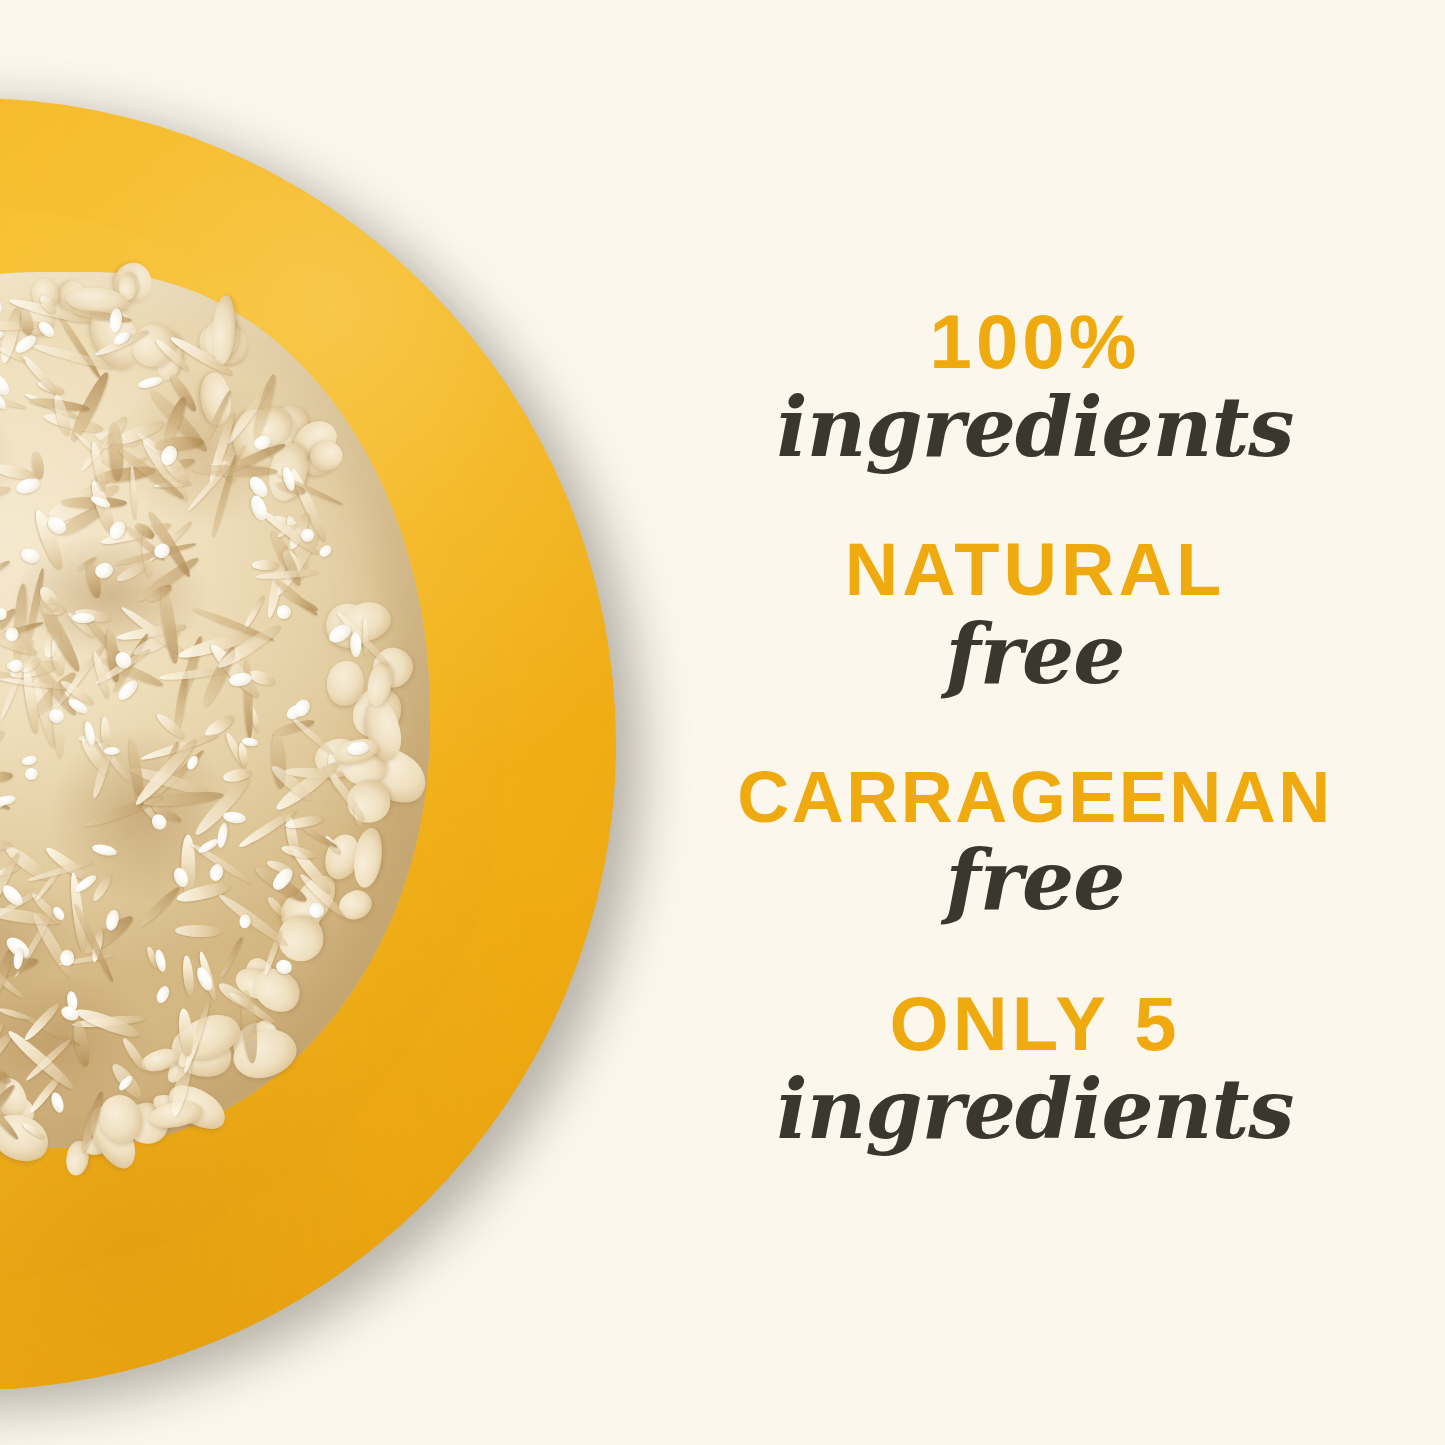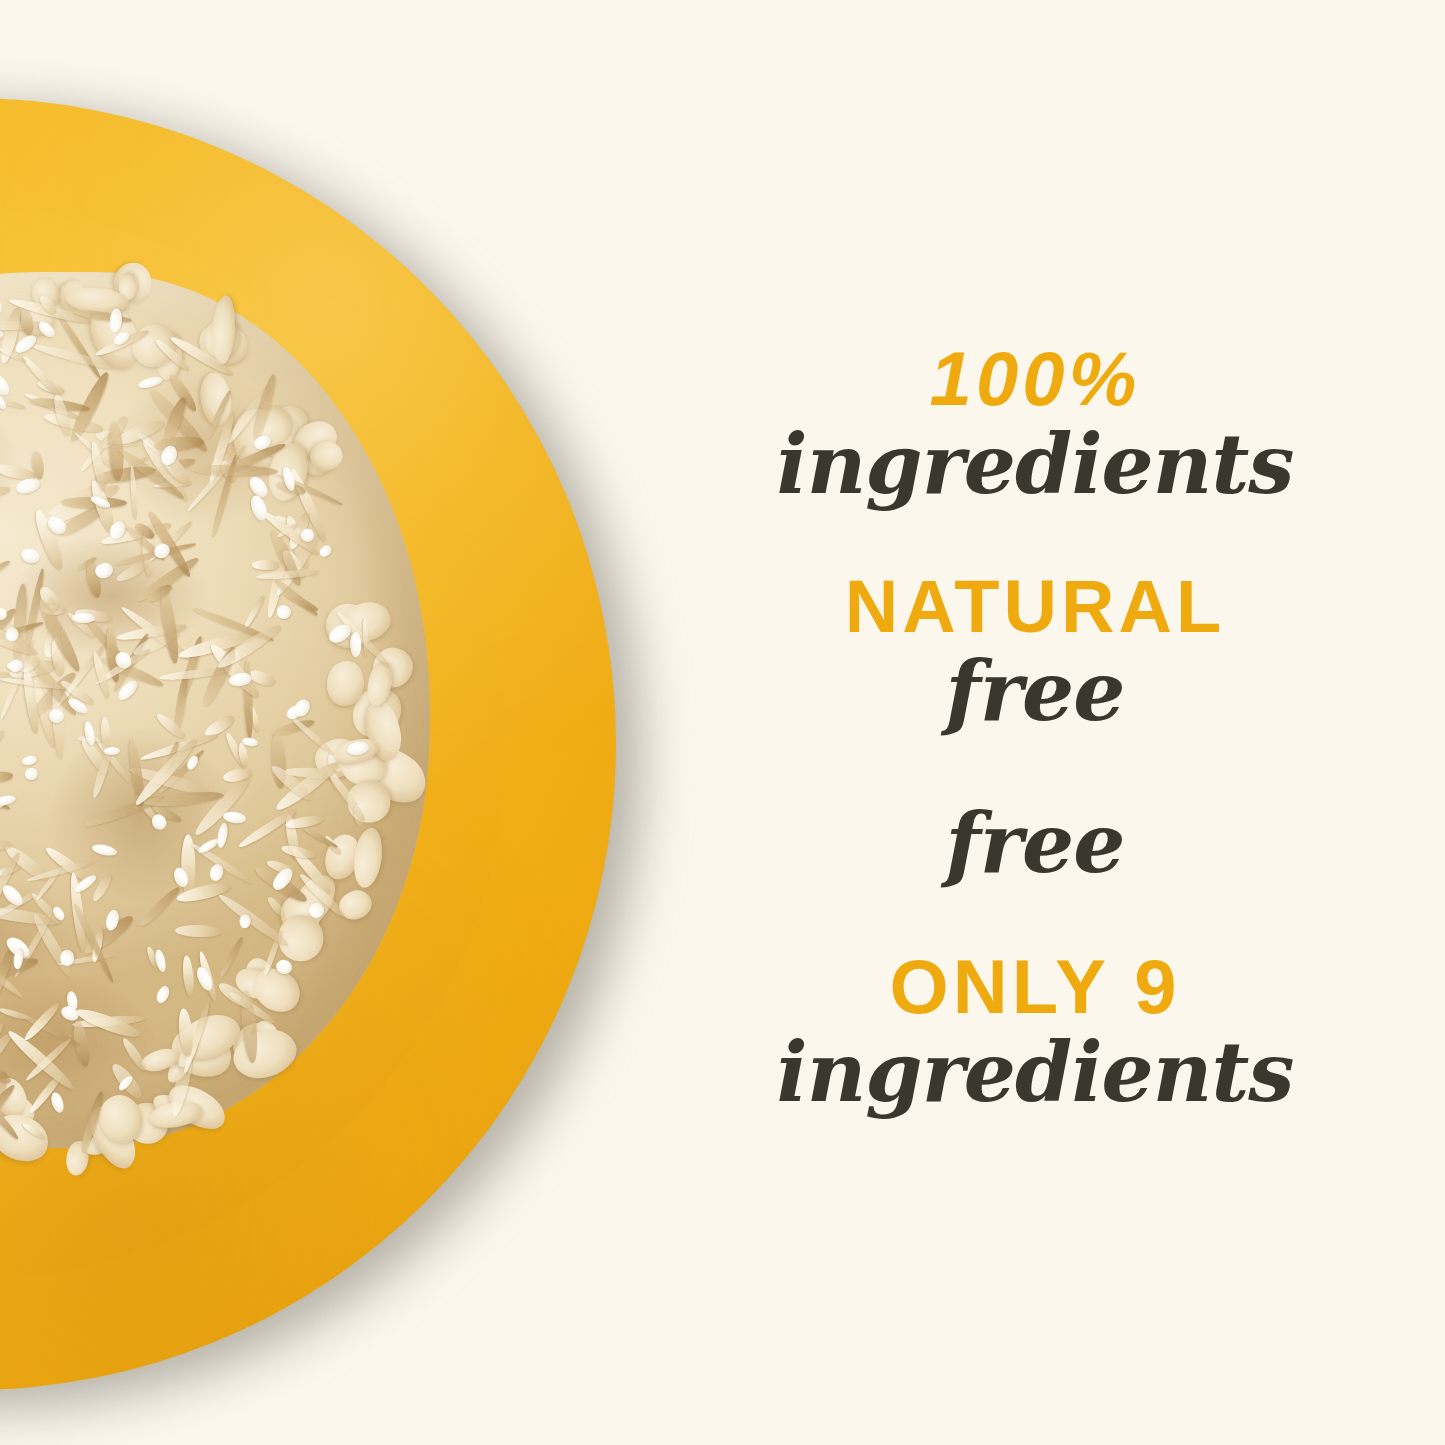--- a/index.html
+++ b/index.html
@@ -209,21 +209,21 @@
     color: #3A372F;
     font-family: "DejaVu Serif", serif;
     font-style: italic;
     font-weight: bold;
     letter-spacing: -0.012em;
     line-height: 1.04;
     white-space: nowrap;
   }
 
   
-  .c1 .claim-head  { font-size: 76px; font-style: italic; }
+  .c1 .claim-head  { font-size: 76px; }
   .c1 .claim-head .l2 { display: block; font-size: 76px; margin-top: 2px; }
   .c1 .claim-script { font-size: 82px; margin-top: 4px; }
 
   .c2 .claim-head  { font-size: 74px; }
   .c2 .claim-script { font-size: 82px; margin-top: 4px; }
 
   .c3 .claim-head  { font-size: 72px; letter-spacing: 0.035em; }
   .c3 .claim-script { font-size: 82px; margin-top: 4px; }
 
   .c4 .claim-head  { font-size: 76px; }
@@ -639,22 +639,23 @@
       </div>
       <div class="claim-script">ingredients</div>
     </div>
 
     <div class="claim c2">
       <div class="claim-head">NATURAL</div>
       <div class="claim-script">free</div>
     </div>
 
     <div class="claim c3">
+      <div class="claim-head">CARRAGEENAN</div>
       <div class="claim-script">free</div>
     </div>
 
     <div class="claim c4">
-      <div class="claim-head">ONLY 9</div>
+      <div class="claim-head">ONLY 5</div>
       <div class="claim-script">ingredients</div>
     </div>
 
   </div>
 </div>
 
 </body></html>

